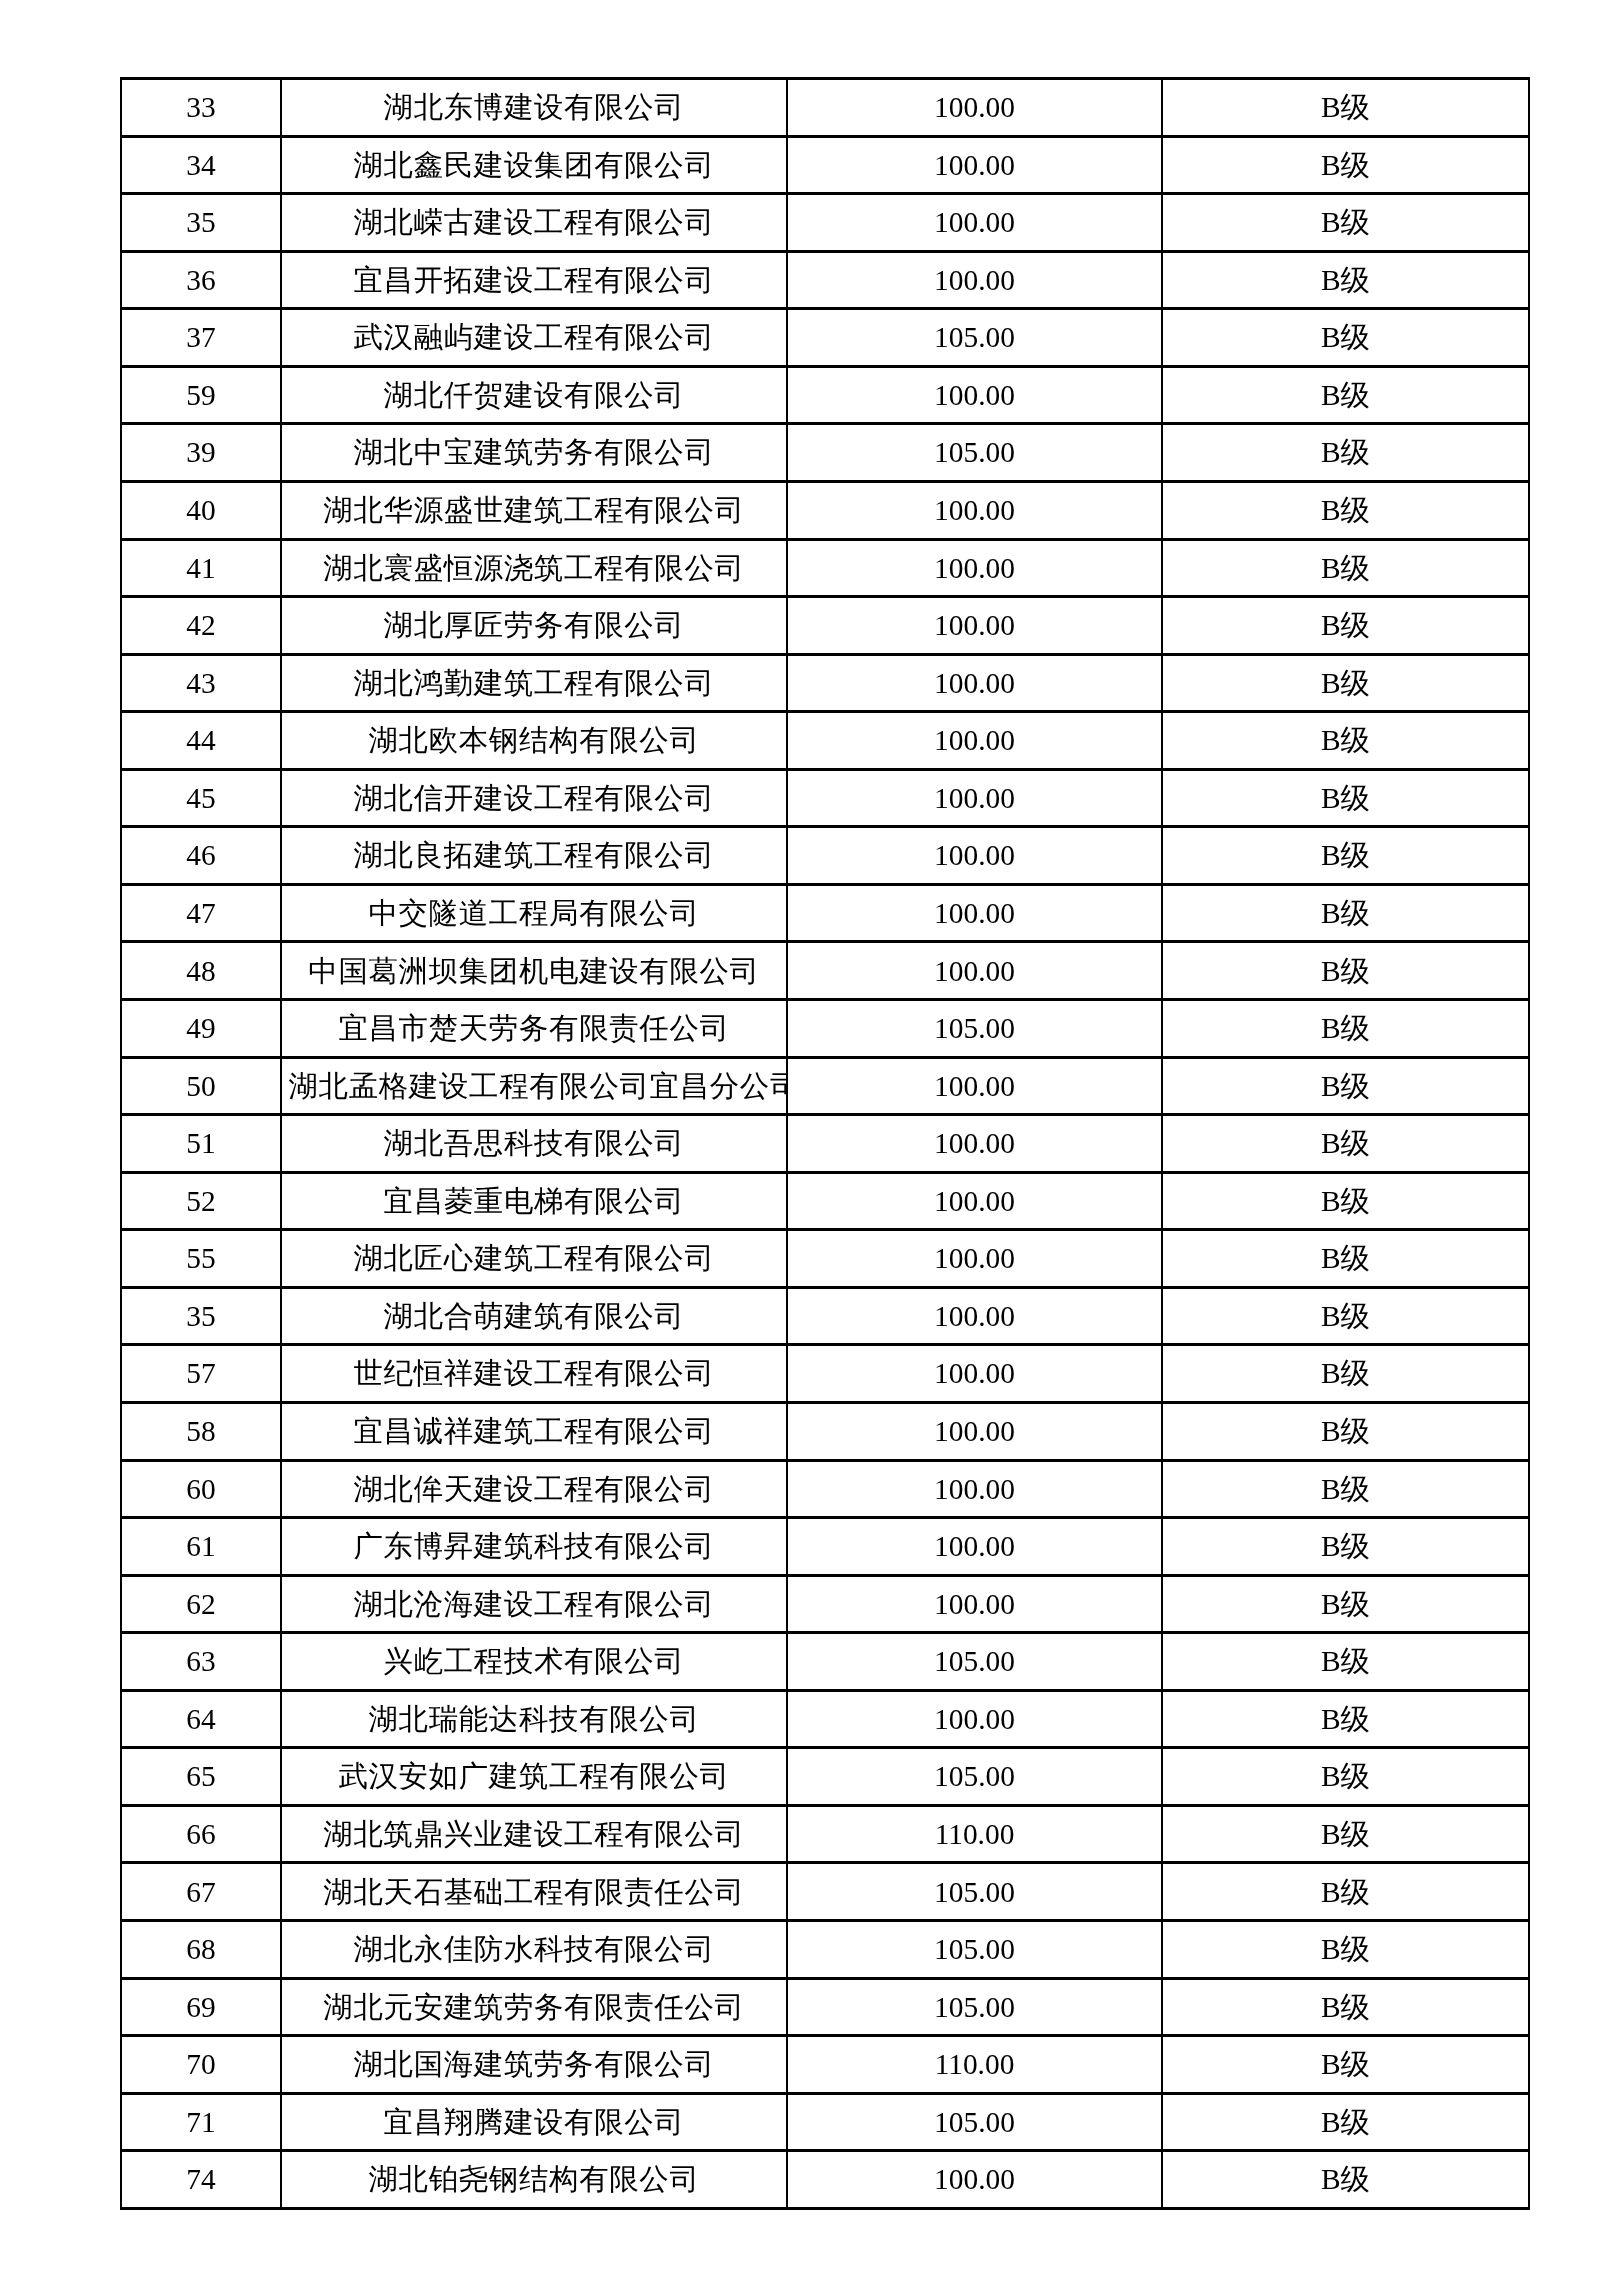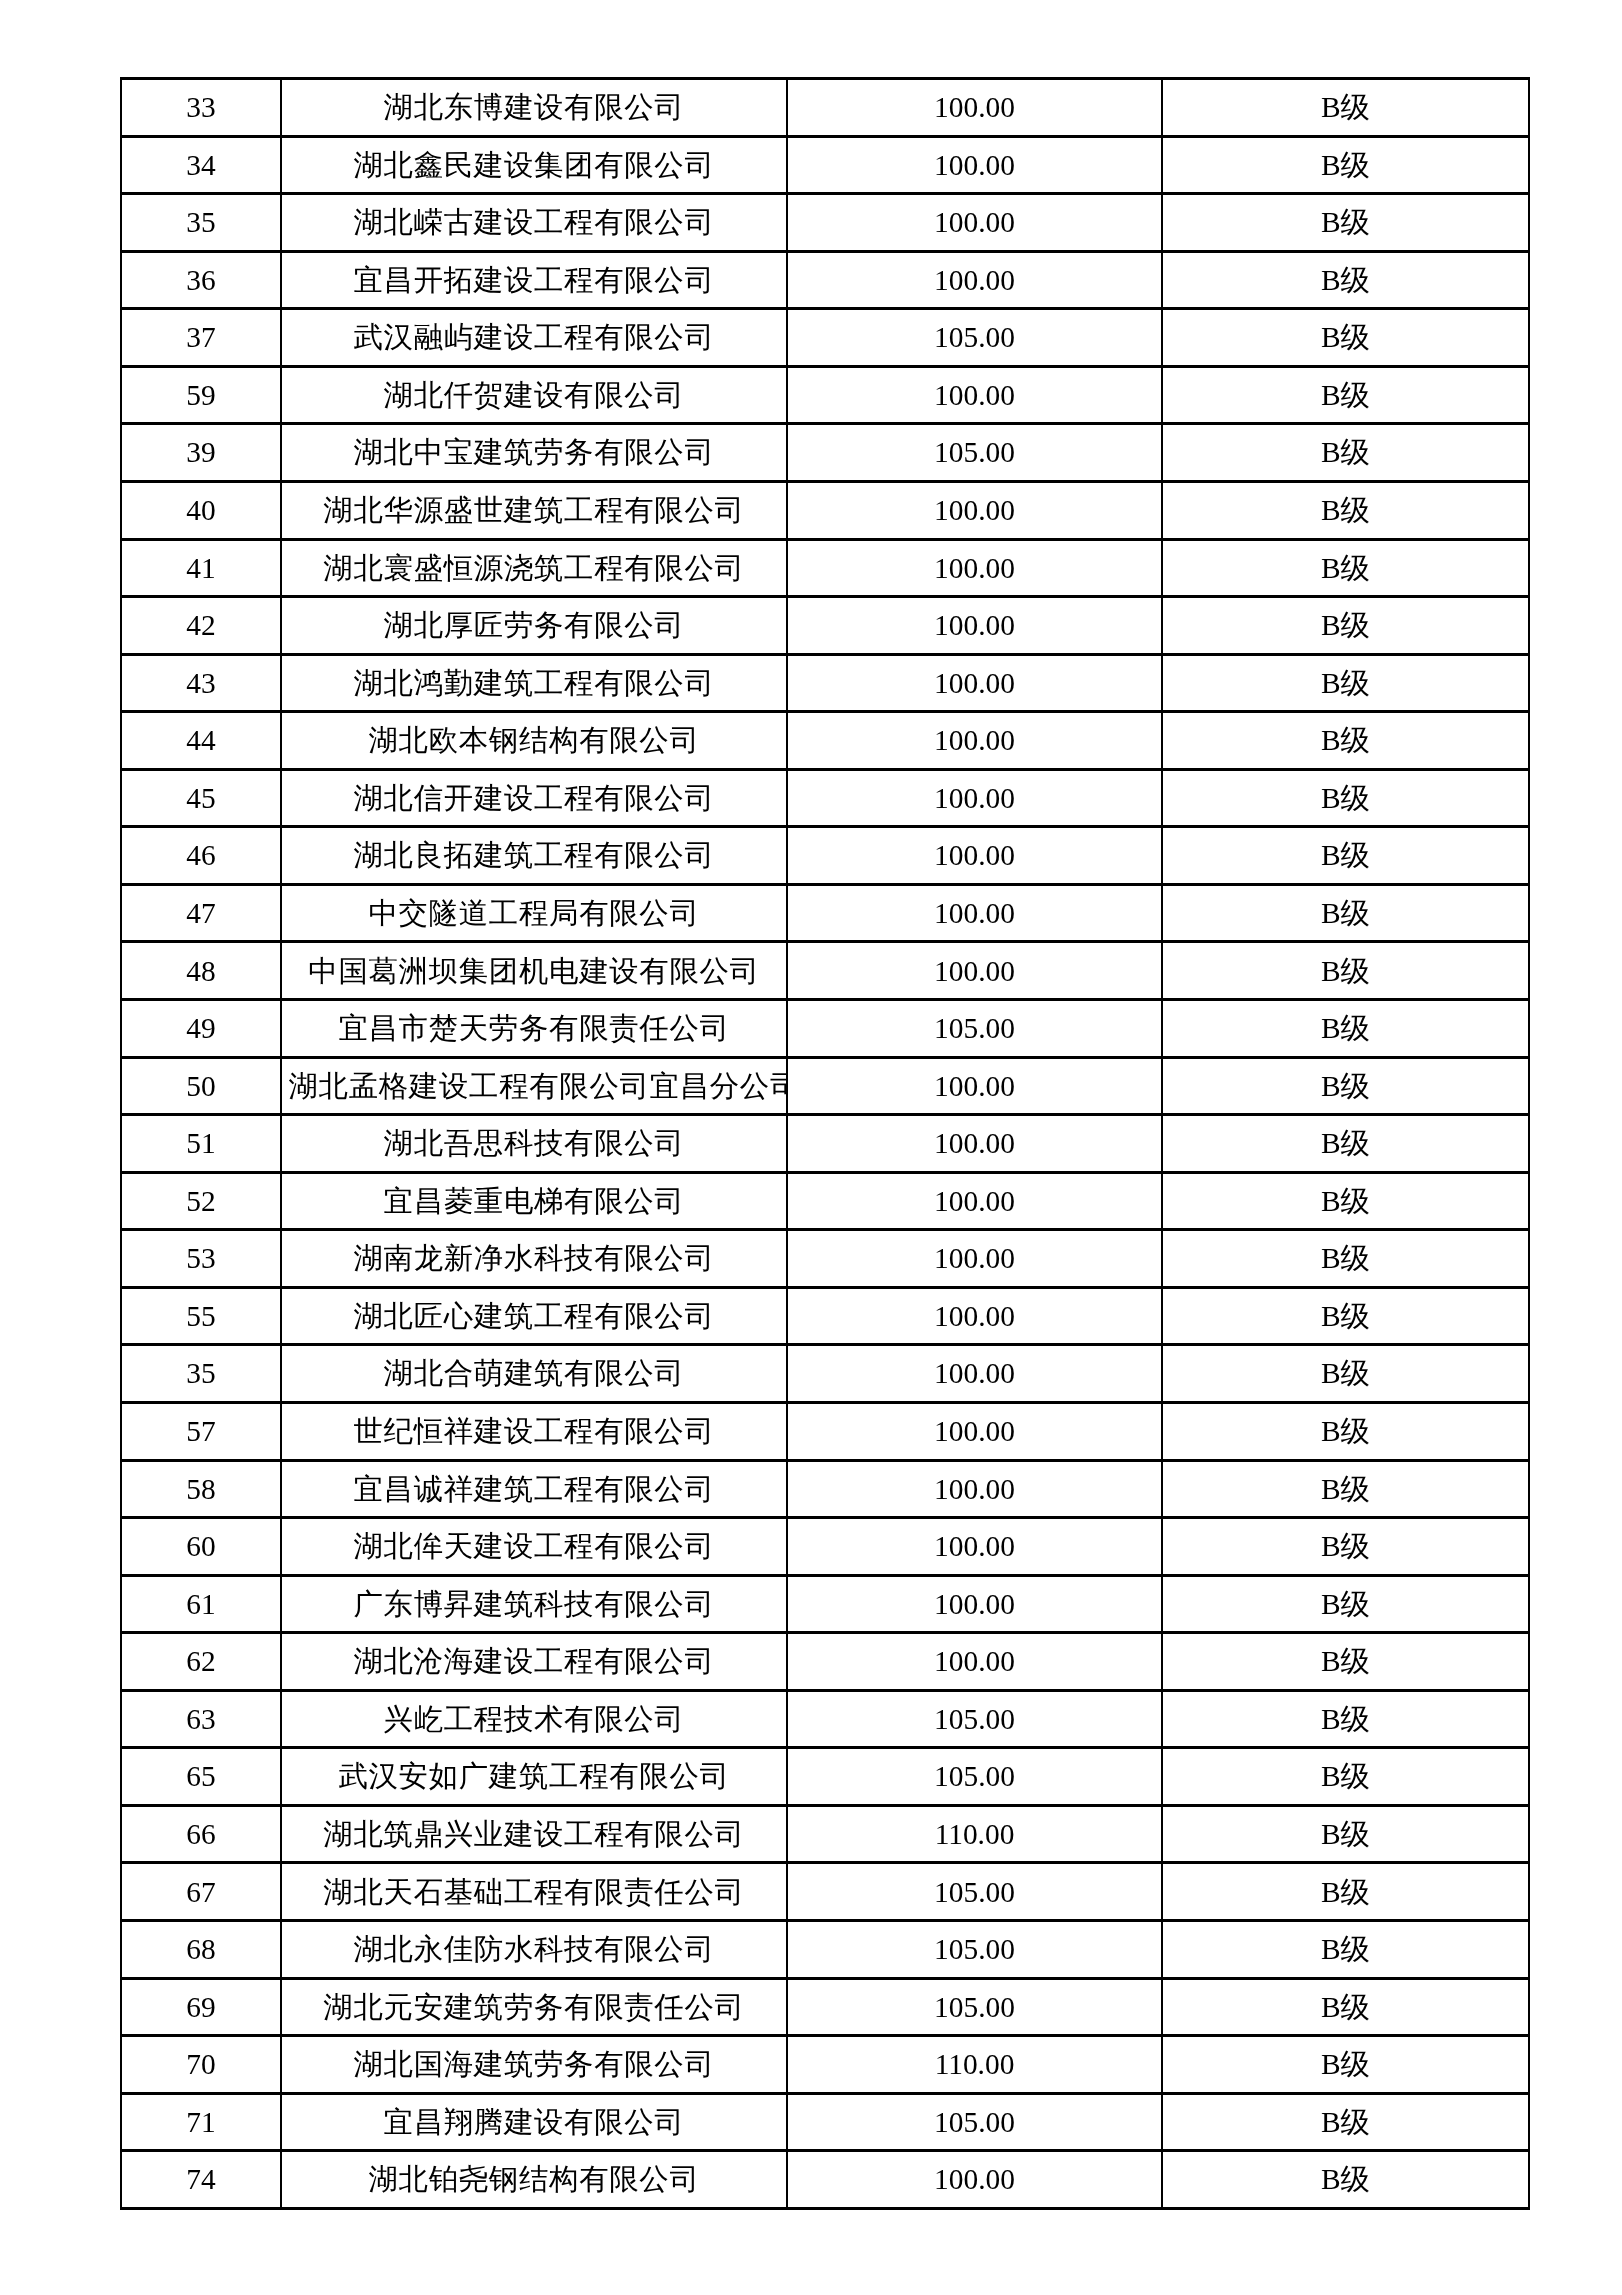--- a/index.html
+++ b/index.html
@@ -171,26 +171,20 @@
     <td class="score">100.00</td>
     <td class="grade">B级</td>
   </tr>
         <tr>
     <td class="no">52</td>
     <td class="company">宜昌菱重电梯有限公司</td>
     <td class="score">100.00</td>
     <td class="grade">B级</td>
   </tr>
         <tr>
-    <td class="no">53</td>
-    <td class="company">湖南龙新净水科技有限公司</td>
-    <td class="score">100.00</td>
-    <td class="grade">B级</td>
-  </tr>
-        <tr>
     <td class="no">55</td>
     <td class="company">湖北匠心建筑工程有限公司</td>
     <td class="score">100.00</td>
     <td class="grade">B级</td>
   </tr>
         <tr>
     <td class="no">35</td>
     <td class="company">湖北合萌建筑有限公司</td>
     <td class="score">100.00</td>
     <td class="grade">B级</td>
@@ -222,20 +216,26 @@
         <tr>
     <td class="no">62</td>
     <td class="company">湖北沧海建设工程有限公司</td>
     <td class="score">100.00</td>
     <td class="grade">B级</td>
   </tr>
         <tr>
     <td class="no">63</td>
     <td class="company">兴屹工程技术有限公司</td>
     <td class="score">105.00</td>
+    <td class="grade">B级</td>
+  </tr>
+        <tr>
+    <td class="no">64</td>
+    <td class="company">湖北瑞能达科技有限公司</td>
+    <td class="score">100.00</td>
     <td class="grade">B级</td>
   </tr>
         <tr>
     <td class="no">65</td>
     <td class="company">武汉安如广建筑工程有限公司</td>
     <td class="score">105.00</td>
     <td class="grade">B级</td>
   </tr>
         <tr>
     <td class="no">66</td>

